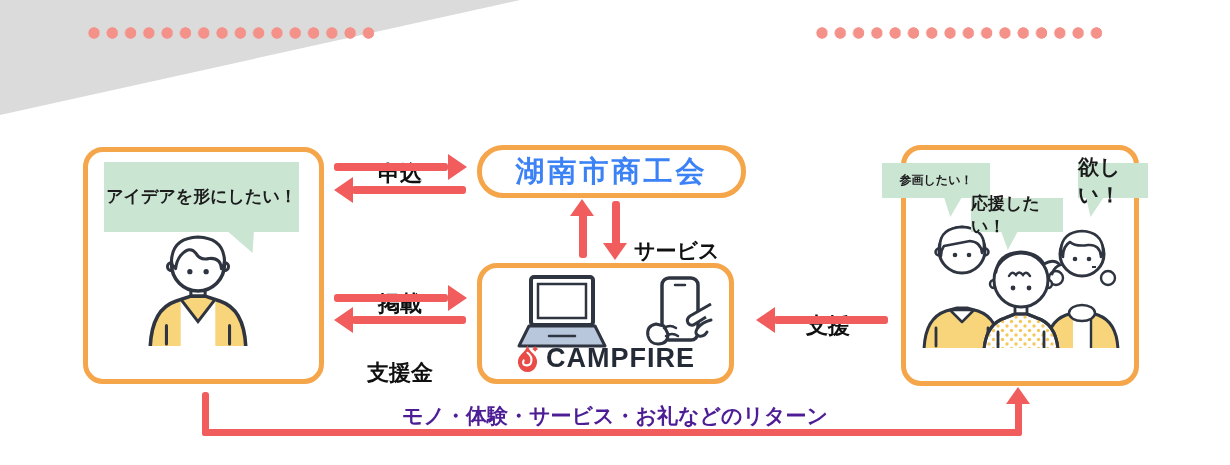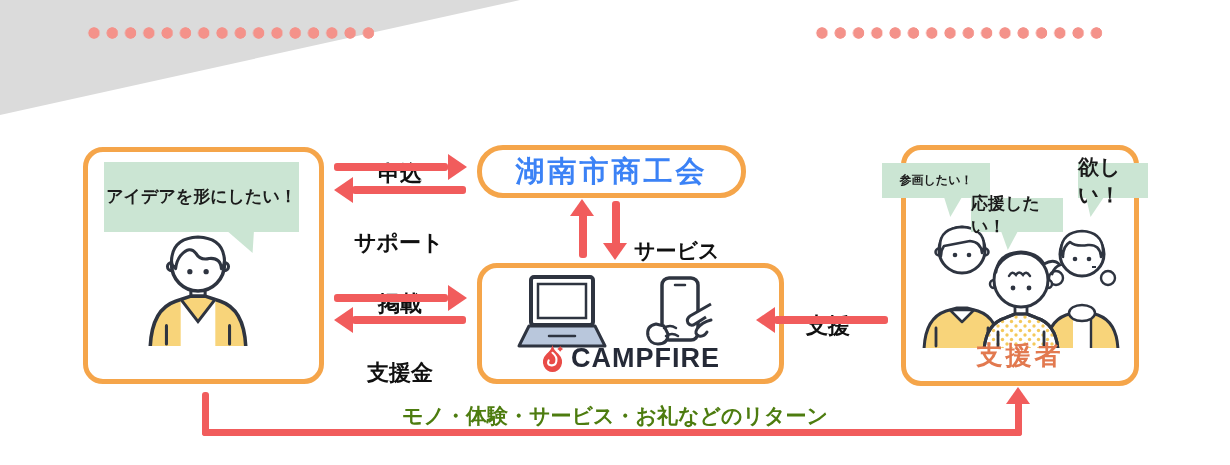--- a/index.html
+++ b/index.html
@@ -17,21 +17,21 @@
   .dots.left{left:85px;} .dots.right{left:813px;}
   .title{position:absolute;left:384px;top:6px;width:422px;text-align:center;
          font-size:30px;font-weight:800;color:#E8484E;letter-spacing:1px;white-space:nowrap;}
   .subtitle{position:absolute;left:0;top:56px;width:1230px;text-align:center;
             font-size:22px;line-height:29px;font-weight:500;color:#1d1d1d;}
   
   .obox{position:absolute;background:#fff;border:5px solid #F5A54A;border-radius:20px;box-sizing:border-box;}
   .box-challenger{left:83px;top:147px;width:241px;height:237px;}
   .box-shokokai{left:477px;top:145px;width:269px;height:53px;border-radius:26px;
                 display:flex;align-items:center;justify-content:center;}
-  .box-campfire{left:477px;top:263px;width:307px;height:121px;}
+  .box-campfire{left:477px;top:263px;width:257px;height:121px;}
   .box-supporters{left:901px;top:145px;width:238px;height:241px;}
   .shokokai-label{font-size:29px;font-weight:800;color:#3b82f6;letter-spacing:3px;white-space:nowrap;}
   
   .bubble{position:absolute;background:#CBE5D3;display:flex;flex-direction:column;
           align-items:center;justify-content:center;color:#1b1b1b;font-weight:600;z-index:3;}
   .tail{position:absolute;background:#CBE5D3;z-index:3;}
   .ch-bubble{left:16px;top:10px;width:195px;height:70px;font-size:17px;line-height:26px;}
   .ch-tail{left:138px;top:78px;width:28px;height:23px;clip-path:polygon(0 0,100% 0,95% 100%);}
   .sp-bubble1{left:-24px;top:13px;width:108px;height:35px;font-size:12px;}
   .sp-tail1{left:38px;top:47px;width:18px;height:20px;clip-path:polygon(0 0,100% 0,35% 100%);}
@@ -52,21 +52,21 @@
   .brand{font-size:27px;font-weight:800;color:#252A37;letter-spacing:1px;}
   
   .shaft{position:absolute;background:#F15C5C;border-radius:3px;}
   .head{position:absolute;width:0;height:0;}
   .head.right{border-top:13px solid transparent;border-bottom:13px solid transparent;border-left:19px solid #F15C5C;}
   .head.left{border-top:13px solid transparent;border-bottom:13px solid transparent;border-right:19px solid #F15C5C;}
   .head.up{border-left:12.5px solid transparent;border-right:12.5px solid transparent;border-bottom:17px solid #F15C5C;}
   .head.down{border-left:12.5px solid transparent;border-right:12.5px solid transparent;border-top:17px solid #F15C5C;}
   .alabel{position:absolute;font-size:22px;font-weight:800;color:#101010;white-space:nowrap;margin-top:25px;}
   .returns-label{position:absolute;left:0;top:402px;width:1230px;text-align:center;
-                 font-size:21px;font-weight:800;color:#4d7c0f;}
+                 font-size:21px;font-weight:800;color:#4c1d95;}
   svg{display:block;}
 </style>
 </head>
 <body>
 
 <div class="canvas">
 
   <div class="wedge"></div>
 
   <div class="dots left"></div>
@@ -164,30 +164,28 @@
       <path d="M88,112 L88,128 M134,112 L134,128" stroke="#2E3440" stroke-width="2.8" stroke-linecap="round"></path>
       <path d="M105,86 L105,93 M117,86 L117,93" stroke="#2E3440" stroke-width="2.8"></path>
       <circle cx="84" cy="64" r="4" fill="#fff" stroke="#2E3440" stroke-width="2.5"></circle>
       <circle cx="138" cy="64" r="4" fill="#fff" stroke="#2E3440" stroke-width="2.5"></circle>
       <circle cx="111" cy="60" r="27" fill="#fff" stroke="#2E3440" stroke-width="3"></circle>
       <path d="M86,52 Q88,33 111,32 Q128,33 134,44 Q144,38 150,45 Q144,47 142,54" fill="none" stroke="#2E3440" stroke-width="2.8" stroke-linecap="round"></path>
       <path d="M99,56 Q102,50 106,55 Q109,50 113,55 Q116,50 120,56" fill="none" stroke="#2E3440" stroke-width="2.4" stroke-linecap="round"></path>
       <circle cx="103" cy="68" r="2.4" fill="#2E3440"></circle>
       <circle cx="119" cy="68" r="2.4" fill="#2E3440"></circle>
     </svg>
-    <div class="role-label">支援者</div>
   </div>
 
   <div class="alabel" style="left:378px;top:134px;">申込</div>
   <div class="shaft" style="left:334px;top:163px;width:114px;height:8px;"></div>
   <div class="head right" style="left:448px;top:154px;"></div>
 
   <div class="shaft" style="left:352px;top:186px;width:114px;height:8px;"></div>
   <div class="head left" style="left:334px;top:177px;"></div>
-  <div class="alabel" style="left:354px;top:203px;">サポート</div>
 
   <div class="head up" style="left:570px;top:199px;"></div>
   <div class="shaft" style="left:579px;top:213px;width:8px;height:45px;"></div>
   <div class="shaft" style="left:612px;top:201px;width:8px;height:45px;"></div>
   <div class="head down" style="left:603px;top:243px;"></div>
   <div class="alabel" style="left:634px;top:212px;font-size:21px;">サービス</div>
 
   <div class="alabel" style="left:378px;top:264px;">掲載</div>
   <div class="shaft" style="left:334px;top:294px;width:114px;height:8px;"></div>
   <div class="head right" style="left:448px;top:285px;"></div>

